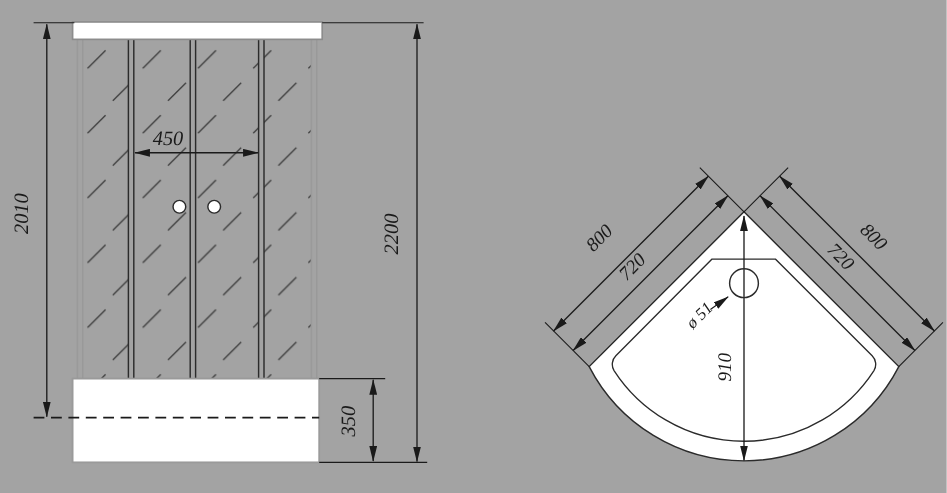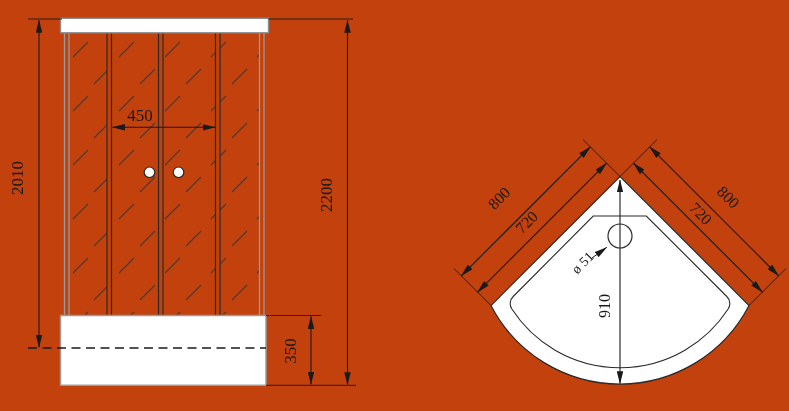--- a/index.html
+++ b/index.html
@@ -1,17 +1,17 @@
 <!DOCTYPE html>
 <html><head>
 <meta charset="utf-8">
 <style>
   html,body{margin:0;padding:0;background:#ffffff;}
-  .stage{position:relative;width:789px;height:411px;background:#c2410c;overflow:hidden;
-         font-family:"Liberation Serif", serif;}
+  .stage{position:relative;width:789px;height:411px;background:#a3a3a3;overflow:hidden;
+         font-family:"Liberation Serif", serif;font-style:italic;}
   svg{position:absolute;left:0;top:0;}
   text{font-family:"Liberation Serif", serif;fill:#1a1a1a;}
   .dim-label{font-size:17px;}
   .dim-label-small{font-size:16px;}
   .drain-label{font-size:14px;}
 </style>
 </head>
 <body>
 
 <div class="stage">

